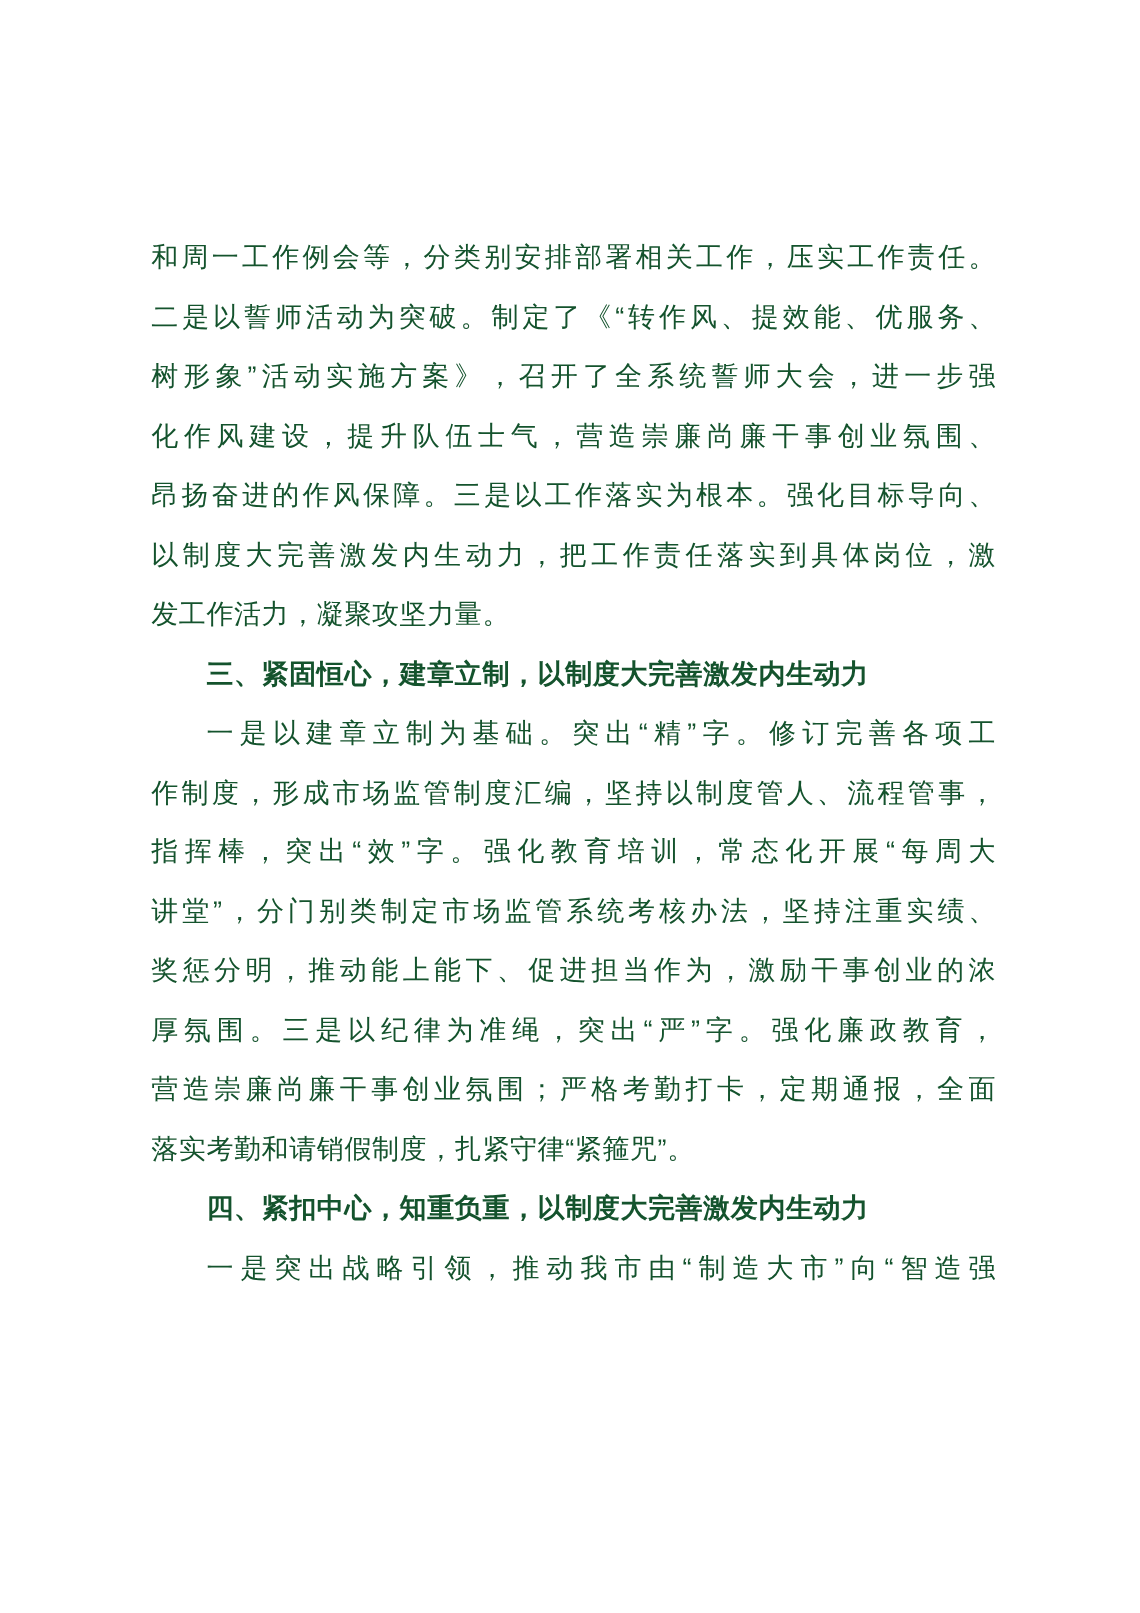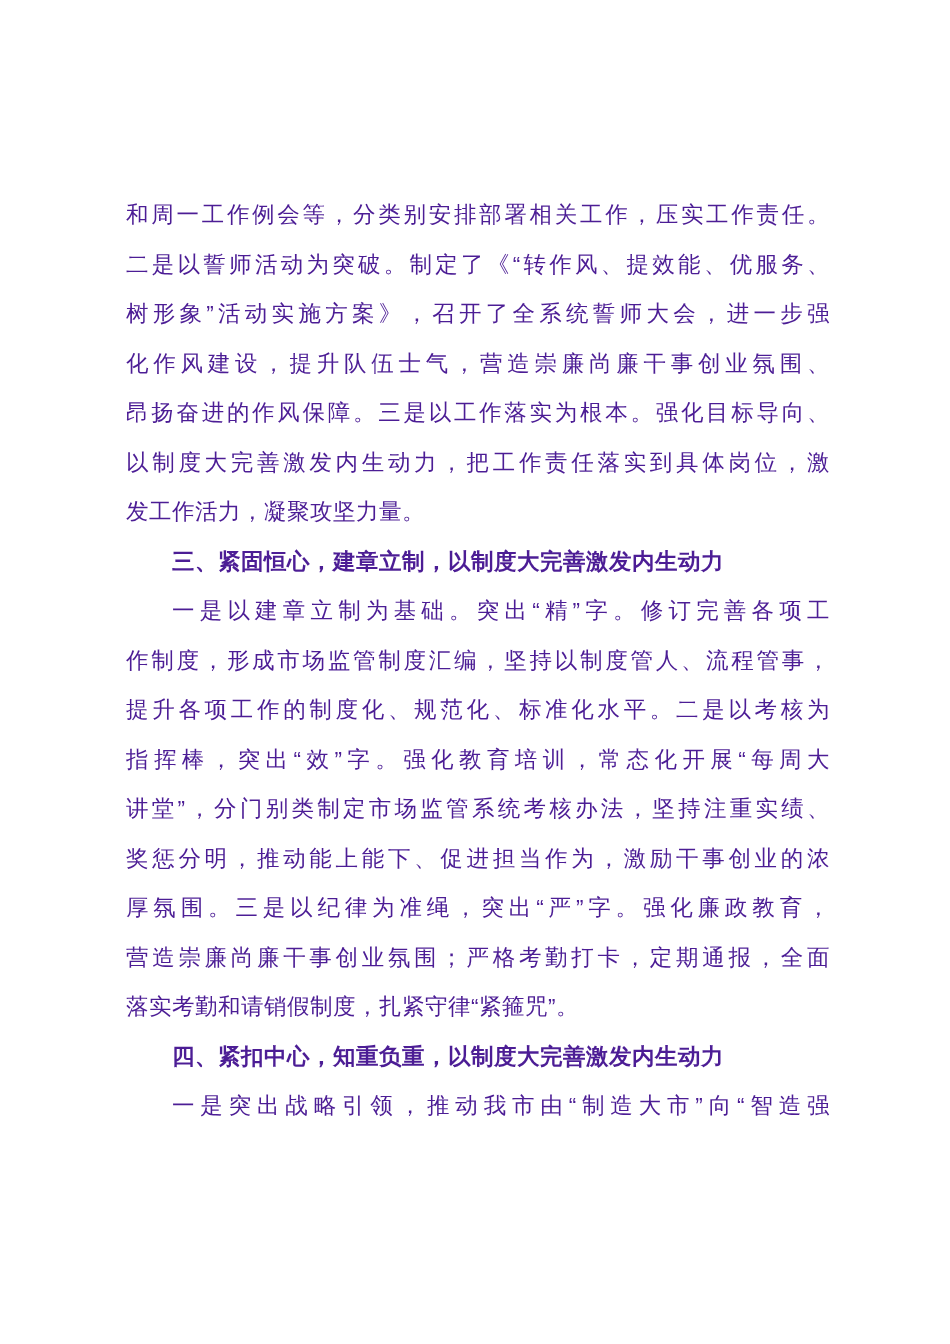--- a/index.html
+++ b/index.html
@@ -9,21 +9,21 @@
   }
   .page {
     position: relative;
     width: 950px;
     height: 1344px;
     background: #ffffff;
     box-sizing: border-box;
     padding: 190px 120px 0 126px;
     overflow: hidden;
     font-family: "Liberation Sans", sans-serif;
-    color: #4c1d95;
+    color: #14532d;
   }
   .doc-body {
     width: 100%;
   }
   .line {
     font-size: 22.5px;
     line-height: 49.5px;
     height: 49.5px;
     text-align: justify;
     text-align-last: justify;
@@ -50,21 +50,20 @@
       <div class="line">和周一工作例会等，分类别安排部署相关工作，压实工作责任。</div>
       <div class="line">二是以誓师活动为突破。制定了《“转作风、提效能、优服务、</div>
       <div class="line">树形象”活动实施方案》，召开了全系统誓师大会，进一步强</div>
       <div class="line">化作风建设，提升队伍士气，营造崇廉尚廉干事创业氛围、</div>
       <div class="line">昂扬奋进的作风保障。三是以工作落实为根本。强化目标导向、</div>
       <div class="line">以制度大完善激发内生动力，把工作责任落实到具体岗位，激</div>
       <div class="line lastline">发工作活力，凝聚攻坚力量。</div>
       <div class="line heading indent">三、紧固恒心，建章立制，以制度大完善激发内生动力</div>
       <div class="line indent">一是以建章立制为基础。突出“精”字。修订完善各项工</div>
       <div class="line">作制度，形成市场监管制度汇编，坚持以制度管人、流程管事，</div>
-      <div class="line">提升各项工作的制度化、规范化、标准化水平。二是以考核为</div>
       <div class="line">指挥棒，突出“效”字。强化教育培训，常态化开展“每周大</div>
       <div class="line">讲堂”，分门别类制定市场监管系统考核办法，坚持注重实绩、</div>
       <div class="line">奖惩分明，推动能上能下、促进担当作为，激励干事创业的浓</div>
       <div class="line">厚氛围。三是以纪律为准绳，突出“严”字。强化廉政教育，</div>
       <div class="line">营造崇廉尚廉干事创业氛围；严格考勤打卡，定期通报，全面</div>
       <div class="line lastline">落实考勤和请销假制度，扎紧守律“紧箍咒”。</div>
       <div class="line heading indent">四、紧扣中心，知重负重，以制度大完善激发内生动力</div>
       <div class="line indent">一是突出战略引领，推动我市由“制造大市”向“智造强</div>
     </div>
 </div>

